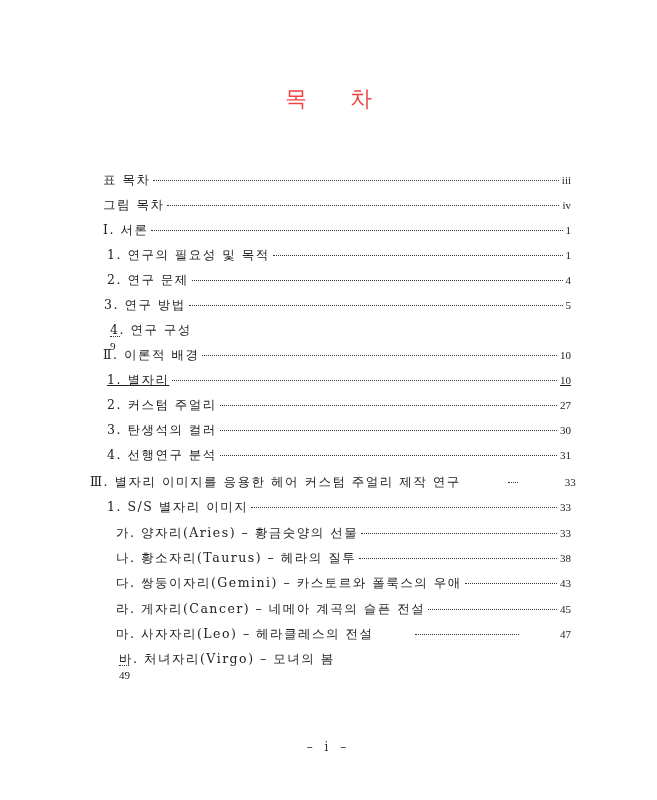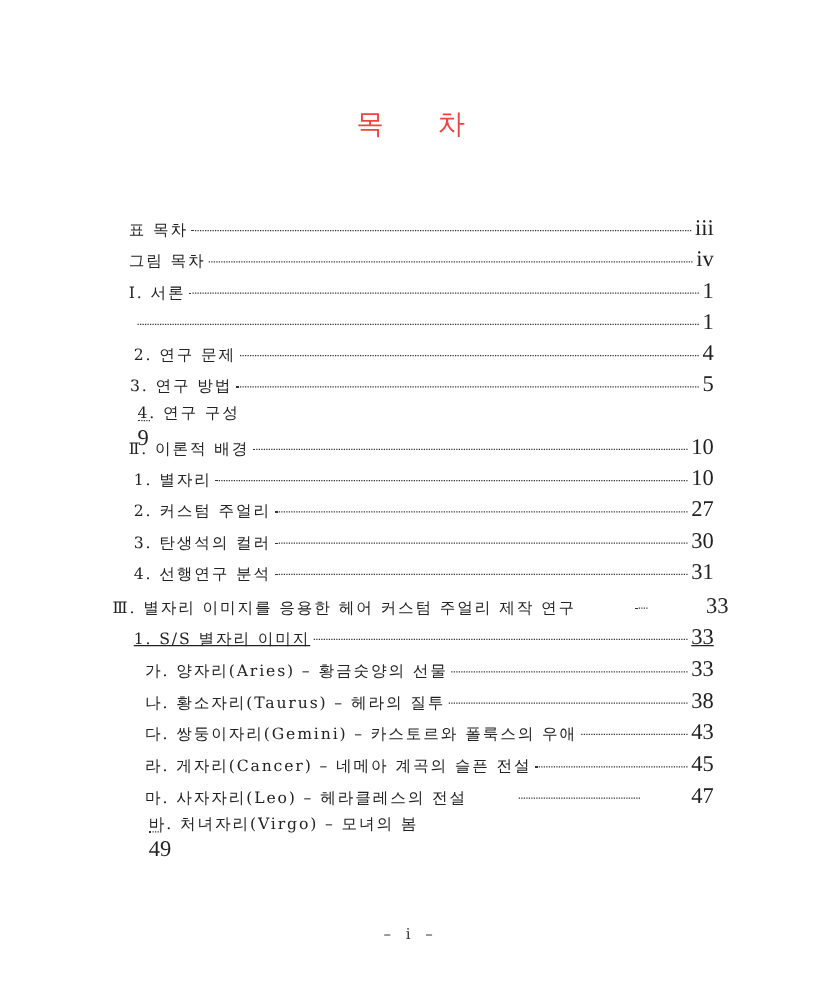--- a/index.html
+++ b/index.html
@@ -5,21 +5,21 @@
   html, body { margin:0; padding:0; background:#ffffff; }
   body { width:657px; height:800px; position:relative; overflow:hidden;
          font-family:"DejaVu Serif","Liberation Serif",serif; color:#222; }
   .title { position:absolute; top:84px; left:0; width:657px; text-align:center;
            font-size:22px; letter-spacing:18px; color:#ef4444; padding-left:18px; box-sizing:border-box; }
   .toc { position:absolute; left:0; top:0; width:657px; }
   .row { position:absolute; display:flex; align-items:baseline; height:20px;
          font-size:12.5px; right:86px; }
   .row .label { white-space:pre; letter-spacing:1.5px; }
   .row .leader { flex:1; border-bottom:1.2px dotted #333; margin:0 3px; transform:translateY(-3px); min-width:10px; }
-  .row .page { font-family:"Liberation Serif",serif; font-size:18px; letter-spacing:0; }
+  .row .page { font-family:"Liberation Serif",serif; font-size:11px; letter-spacing:0; }
   .footer { position:absolute; top:740px; left:0; width:657px; text-align:center; font-size:12px; color:#333; letter-spacing:4px; }
 </style>
 </head>
 <body>
 
 <div class="title">목 차</div>
 
 <div class="toc" id="toc">
     <div class="row" style="top: 172px; left: 103px;">
       <span class="label">표 목차</span>
@@ -30,20 +30,21 @@
       <span class="label">그림 목차</span>
       <span class="leader"></span>
       <span class="page">iv</span>
     </div>
     <div class="row" style="top: 222px; left: 103px;">
       <span class="label">Ⅰ. 서론</span>
       <span class="leader"></span>
       <span class="page">1</span>
     </div>
     <div class="row" style="top: 247px; left: 107px;">
+      <span class="label">1. 연구의 필요성 및 목적</span>
       <span class="leader"></span>
       <span class="page">1</span>
     </div>
     <div class="row" style="top: 272px; left: 107px;">
       <span class="label">2. 연구 문제</span>
       <span class="leader"></span>
       <span class="page">4</span>
     </div>
     <div class="row" style="top: 297px; left: 104px;">
       <span class="label">3. 연구 방법</span>
@@ -53,21 +54,21 @@
     <div class="row" style="top: 322px; left: 107px; flex-direction: column;">
       <span class="label">4. 연구 구성</span>
       <span class="leader"></span>
       <span class="page">9</span>
     </div>
     <div class="row" style="top: 347px; left: 103px;">
       <span class="label">Ⅱ. 이론적 배경</span>
       <span class="leader"></span>
       <span class="page">10</span>
     </div>
-    <div class="row" style="top: 372px; left: 107px;">
+    <div class="row" style="top: 372px; left: 107px; text-decoration: underline;">
       <span class="label">1. 별자리</span>
       <span class="leader"></span>
       <span class="page">10</span>
     </div>
     <div class="row" style="top: 397px; left: 107px;">
       <span class="label">2. 커스텀 주얼리</span>
       <span class="leader"></span>
       <span class="page">27</span>
     </div>
     <div class="row" style="top: 422px; left: 107px;">
@@ -78,21 +79,21 @@
     <div class="row" style="top: 447px; left: 107px;">
       <span class="label">4. 선행연구 분석</span>
       <span class="leader"></span>
       <span class="page">31</span>
     </div>
     <div class="row" style="top: 474px; left: 90px; gap: 44px;">
       <span class="label">Ⅲ. 별자리 이미지를 응용한 헤어 커스텀 주얼리 제작 연구</span>
       <span class="leader"></span>
       <span class="page">33</span>
     </div>
-    <div class="row" style="top: 499px; left: 107px; text-decoration: underline;">
+    <div class="row" style="top: 499px; left: 107px;">
       <span class="label">1. S/S 별자리 이미지</span>
       <span class="leader"></span>
       <span class="page">33</span>
     </div>
     <div class="row" style="top: 525px; left: 116px;">
       <span class="label">가. 양자리(Aries) – 황금숫양의 선물</span>
       <span class="leader"></span>
       <span class="page">33</span>
     </div>
     <div class="row" style="top: 550px; left: 116px;">

